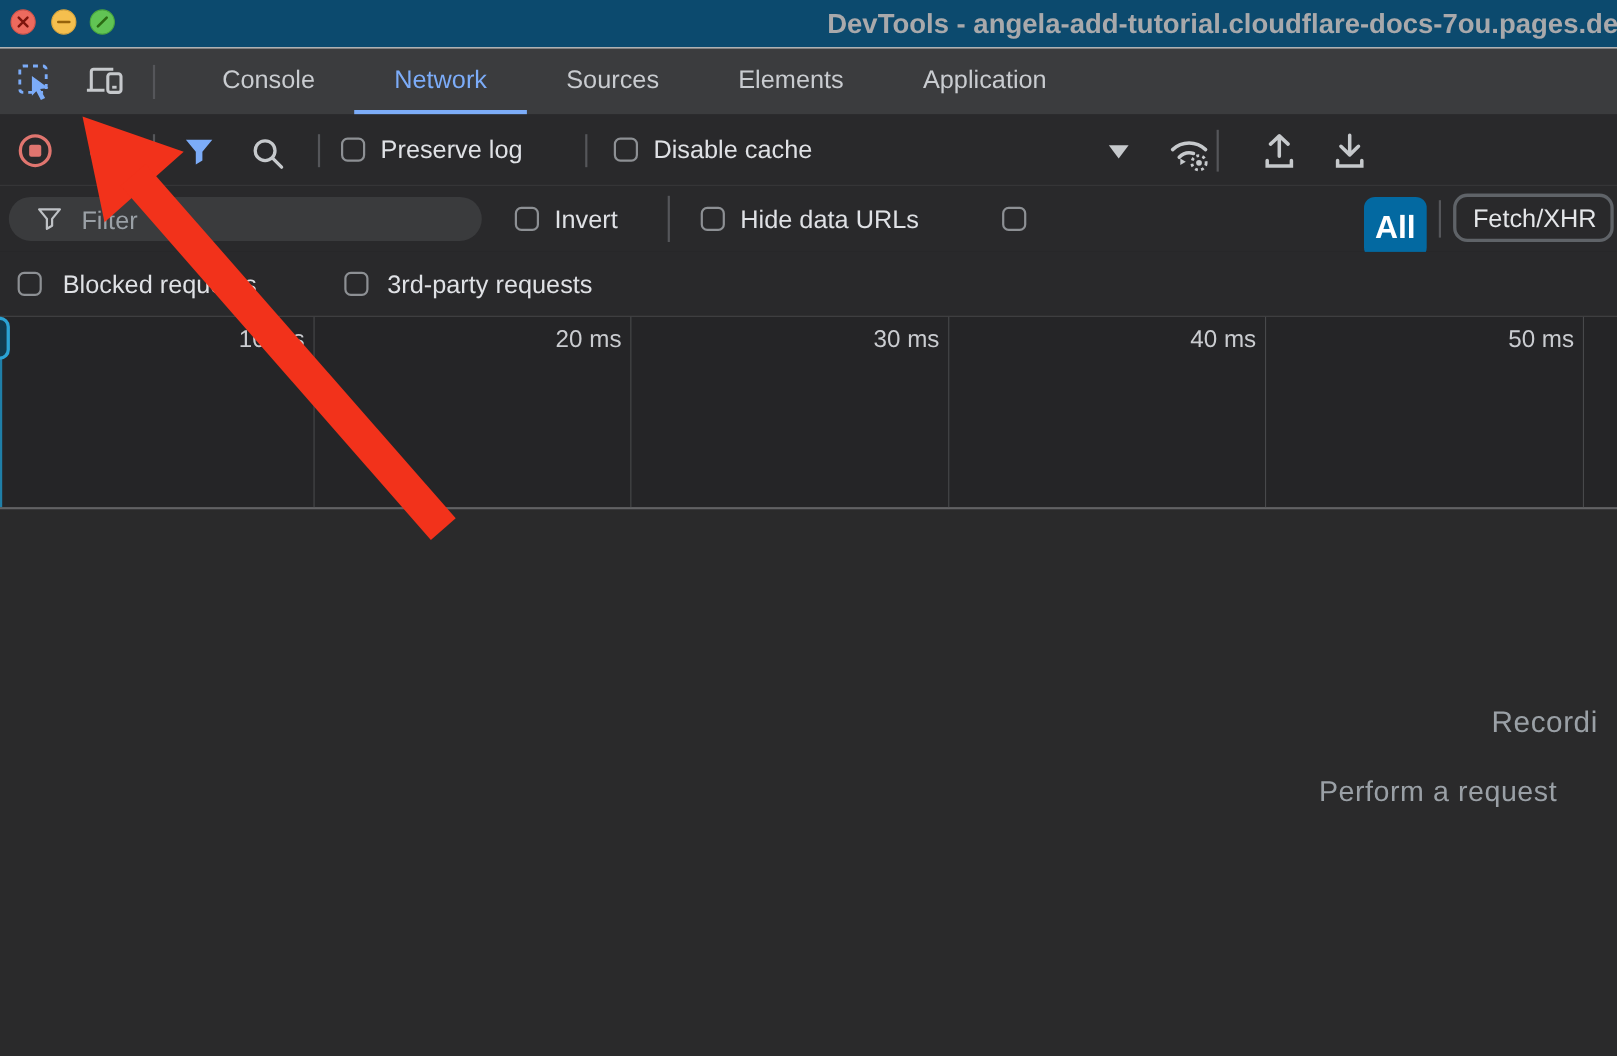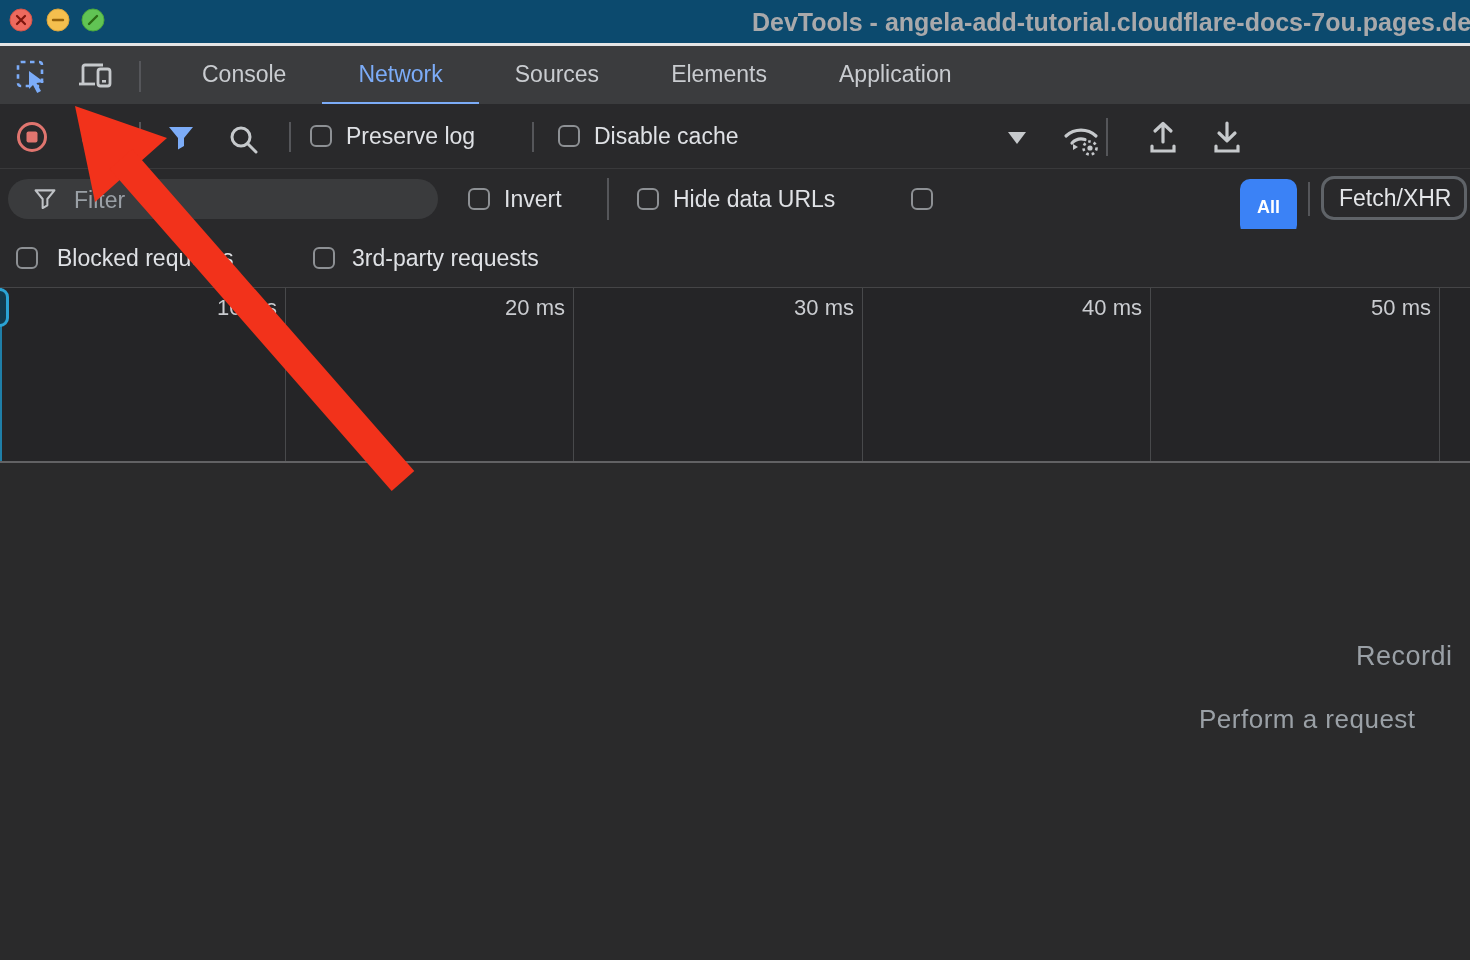--- a/index.html
+++ b/index.html
@@ -6,21 +6,21 @@
   .screen{position:relative;width:1470px;height:960px;overflow:hidden;background:#2a2a2b;
           font-family:"Liberation Sans",sans-serif;-webkit-font-smoothing:antialiased;}
   
   .titlebar{position:absolute;left:0;top:0;width:100%;height:43px;background:#0c4a6e;}
   .tl{position:absolute;top:8px;width:24px;height:24px;}
   .tl-red{left:9px}.tl-yellow{left:46px}.tl-green{left:81px}
   .win-title{position:absolute;left:752px;top:0;height:43px;line-height:45px;
              font-size:25px;font-weight:700;color:#a9a9ab;white-space:nowrap;}
   
   .tabbar{position:absolute;left:0;top:43px;width:100%;height:61px;background:#3b3c3e;
-          border-top:3px solid #e5e5e5;box-sizing:border-box;}
+          border-top:1px solid #e5e5e5;box-sizing:border-box;}
   .icon-btn{position:absolute;top:10px;width:40px;height:40px;background:none;border:0;padding:0;cursor:pointer;}
   .vdiv{position:absolute;width:2px;background:#55565a;}
   .tabs{position:absolute;left:166px;top:0;height:60px;display:flex;}
   .tab{display:flex;align-items:center;padding:0 36px;font-size:23px;color:#c9ccd0;
        border-bottom:4px solid transparent;box-sizing:border-box;cursor:pointer;white-space:nowrap;}
   .tab.active{color:#7cacf8;border-bottom-color:#7cacf8;}
   
   .row{position:absolute;left:0;width:100%;background:#29292b;}
   .toolbar{top:104px;height:65px;border-bottom:1px solid #39393b;box-sizing:border-box;text-decoration:underline;}
   .filterbar{top:169px;height:60px;}
@@ -28,21 +28,21 @@
   .abs{position:absolute;}
   .lbl{position:absolute;top:0;height:100%;display:flex;align-items:center;
        font-size:23px;color:#dfe1e5;white-space:nowrap;}
   .cb{position:absolute;width:22px;height:22px;border:2.5px solid #8d9094;border-radius:6px;
       box-sizing:border-box;background:transparent;cursor:pointer;}
   .pill{position:absolute;left:8px;top:10px;width:430px;height:40px;border-radius:20px;background:#3a3b3d;}
   .pill input{position:absolute;left:64px;top:0;width:340px;height:40px;border:0;background:transparent;
       outline:none;font-family:inherit;font-size:23px;color:#dfe1e5;}
   .pill input::placeholder{color:#9aa0a6;}
   .chip-all{position:absolute;left:1240px;top:10px;width:57px;height:56px;border-radius:10px;
-      background:#3b82f6;color:#fff;font-size:18px;font-weight:700;display:flex;
+      background:#0369a1;color:#fff;font-size:29px;font-weight:700;display:flex;
       align-items:center;justify-content:center;cursor:pointer;border:0;}
   .chip-fetch{position:absolute;left:1321px;top:7px;width:146px;height:44px;border-radius:13px;
       border:3px solid #5f6368;box-sizing:border-box;background:transparent;color:#e4e6e9;
       font-size:23px;font-weight:500;display:flex;align-items:center;padding-left:15px;cursor:pointer;}
   .caret{position:absolute;left:1008px;top:28px;width:0;height:0;
       border-left:9px solid transparent;border-right:9px solid transparent;border-top:12px solid #c6c9cc;}
   
   .overview{position:absolute;left:0;top:287px;width:100%;height:176px;background:#252527;
       border-top:1px solid #454547;border-bottom:2px solid #626264;box-sizing:border-box;}
   .ov-div{position:absolute;top:0;width:1px;height:100%;background:#48494b;}

